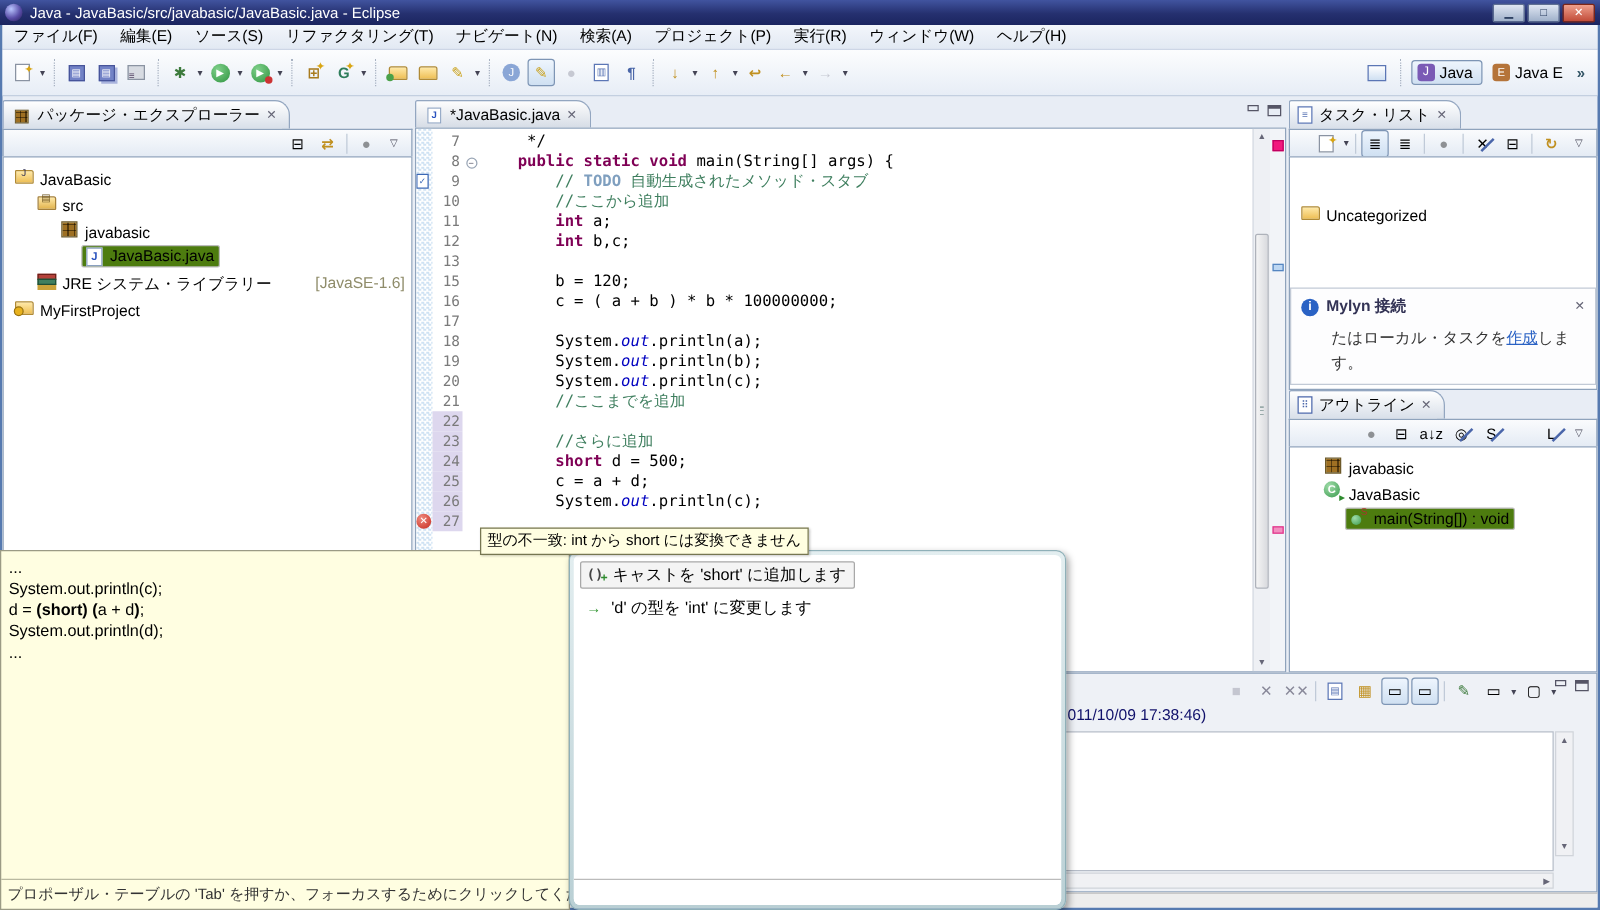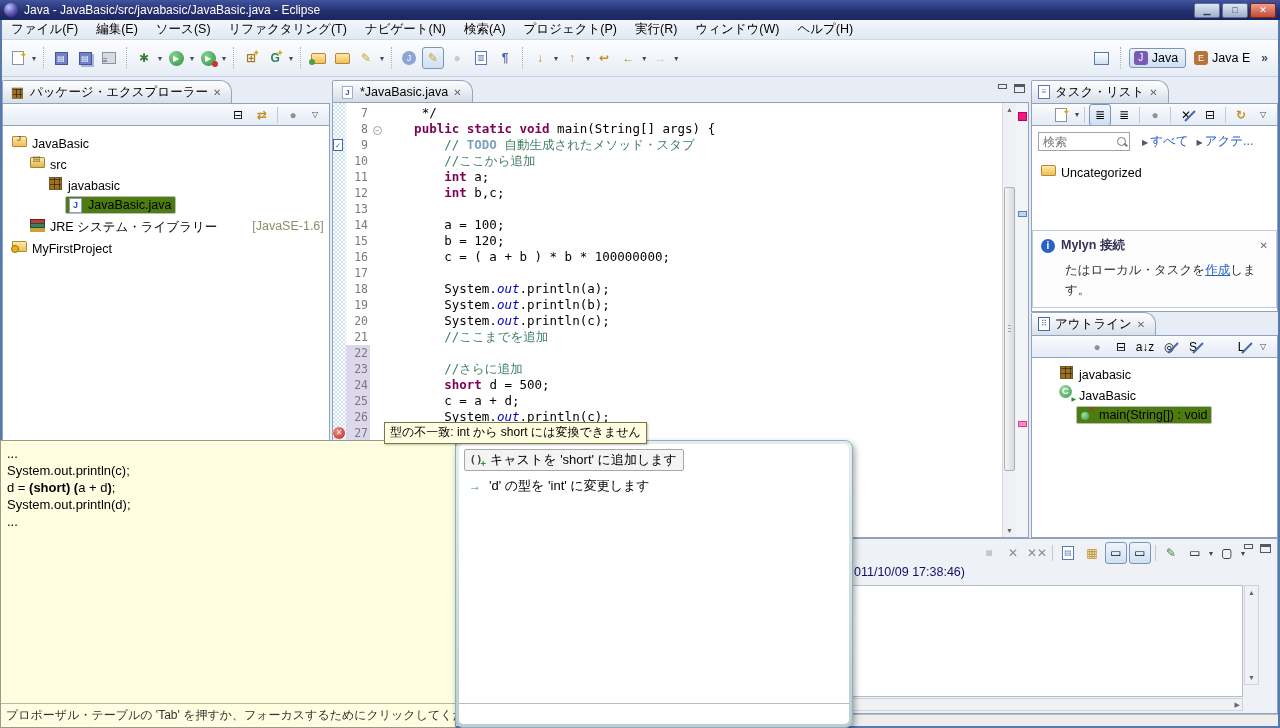--- a/index.html
+++ b/index.html
@@ -405,26 +405,20 @@
             <span class="cd"><span class="sp">        </span><span class="sk">int</span><span class="sp"> b,c;</span></span>
           </div>
           <div class="cl">
             <span class="mk"></span>
             <span class="ln">13</span>
             <span class="fd"></span>
             <span class="cd"></span>
           </div>
           <div class="cl">
             <span class="mk"></span>
-            <span class="ln">14</span>
-            <span class="fd"></span>
-            <span class="cd"><span class="sp">        a = 100;</span></span>
-          </div>
-          <div class="cl">
-            <span class="mk"></span>
             <span class="ln">15</span>
             <span class="fd"></span>
             <span class="cd"><span class="sp">        b = 120;</span></span>
           </div>
           <div class="cl">
             <span class="mk"></span>
             <span class="ln">16</span>
             <span class="fd"></span>
             <span class="cd"><span class="sp">        c = ( a + b ) * b * 100000000;</span></span>
           </div>
@@ -543,25 +537,20 @@
         <span class="tbtn">
           <span class="tg ">⊟</span>
         </span>
         <span class="vsep"></span>
         <span class="tbtn">
           <span class="tg tb-gold">↻</span>
         </span>
         <span class="vicon vmenu">▽</span>
       </div>
     <div class="vcontent" style="top:45px;">
-      <div class="searchrow" style="top:6px;">
-        <input class="searchbox" placeholder="検索" style="">
-        <span class="mag"></span>
-        <span><span class="tlarr">▶</span><span class="tllink">すべて</span><span class="tlarr">▶</span><span class="tllink">アクテ...</span></span>
-      </div>
       <div style="position:absolute;top:34px;left:0;right:0;">
           <div class="trow" style="padding-left: 8px;">
             <span><span class="ti t-folder"></span><span class="tlbl">Uncategorized</span></span>
           </div>
         </div>
       <div class="mylyn" style="top:104px;height:78px;">
         <div class="myhead">
           <span class="infoic">i</span>
           <span>Mylyn 接続</span>
           <span class="vclose" style="margin-left:auto;">✕</span>

